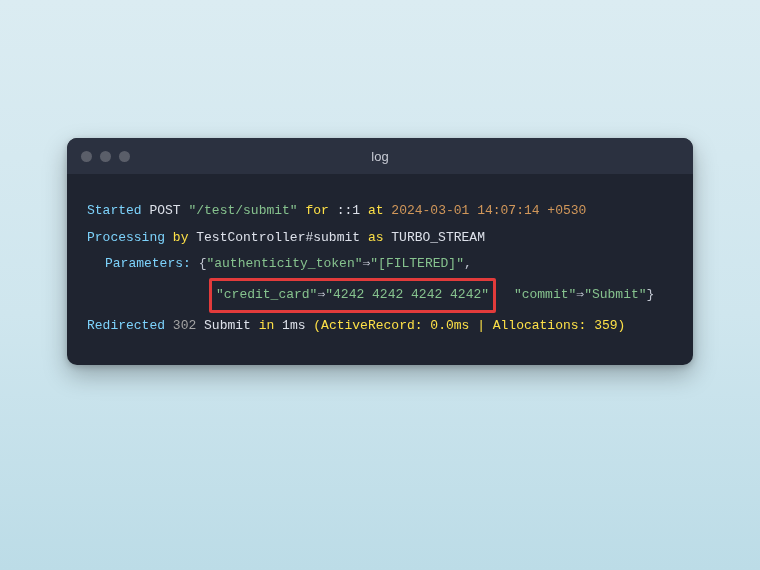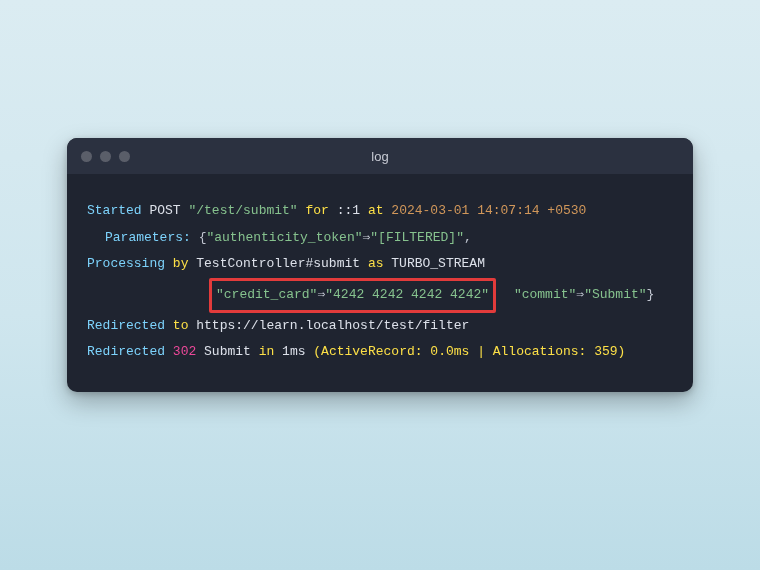--- a/index.html
+++ b/index.html
@@ -51,21 +51,21 @@
   }
   .line { }
   .indent1 { padding-left: 18px; }
   .indent2 { padding-left: 122px; }
   .tok-keyword { color: #7dd3fc; }   
   .tok-dim     { color: #fde047; }   
   .tok-bright  { color: #dde1ea; margin-top: 36px; }   
   .tok-string  { color: #86c28e; }   
   .tok-date    { color: #d1975a; }   
   .tok-punc    { color: #c0c5d0; }   
-  .tok-num     { color: #ec4899; }
+  .tok-num     { color: #a3a3a3; }
   .highlight-box {
     display: inline-block;
     border: 3px solid #e23b3b;
     border-radius: 2px;
     padding: 1px 4px;
     margin-right: 10px;
   }
 </style>
 </head>
 <body>
@@ -85,45 +85,40 @@
     <div class="line">
       <span class="tok-keyword">Started</span>
       <span class="tok-bright">POST</span>
       <span class="tok-string">"/test/submit"</span>
       <span class="tok-dim">for</span>
       <span class="tok-bright">::1</span>
       <span class="tok-dim">at</span>
       <span class="tok-date">2024-03-01 14:07:14 +0530</span>
     </div>
 
-    <div class="line indent1">
-      <span class="tok-keyword">Parameters:</span>
-      <span class="tok-punc">{</span><span class="tok-string">"authenticity_token"</span><span class="tok-punc">⇒</span><span class="tok-string">"[FILTERED]"</span><span class="tok-punc">,</span>
-    </div>
-
     <div class="line">
       <span class="tok-keyword">Processing</span>
       <span class="tok-dim">by</span>
       <span class="tok-bright">TestController#submit</span>
       <span class="tok-dim">as</span>
       <span class="tok-bright">TURBO_STREAM</span>
+    </div>
+
+    <div class="line indent1">
+      <span class="tok-keyword">Parameters:</span>
+      <span class="tok-punc">{</span><span class="tok-string">"authenticity_token"</span><span class="tok-punc">⇒</span><span class="tok-string">"[FILTERED]"</span><span class="tok-punc">,</span>
     </div>
 
     <div class="line indent2">
       <span class="highlight-box">
         <span class="tok-string">"credit_card"</span><span class="tok-punc">⇒</span><span class="tok-string">"4242 4242 4242 4242"</span>
       </span>
       <span class="tok-string">"commit"</span><span class="tok-punc">⇒</span><span class="tok-string">"Submit"</span><span class="tok-punc">}</span>
     </div>
 
-    <div class="line">
-      <span class="tok-keyword">Redirected</span>
-      <span class="tok-dim">to</span>
-      <span class="tok-bright">https://learn.localhost/test/filter</span>
-    </div>
 
     <div class="line">
       <span class="tok-keyword">Redirected</span>
       <span class="tok-num">302</span>
       <span class="tok-bright">Submit</span>
       <span class="tok-dim">in</span>
       <span class="tok-bright">1ms</span>
       <span class="tok-dim">(ActiveRecord: 0.0ms | Allocations: 359)</span>
     </div>
 

